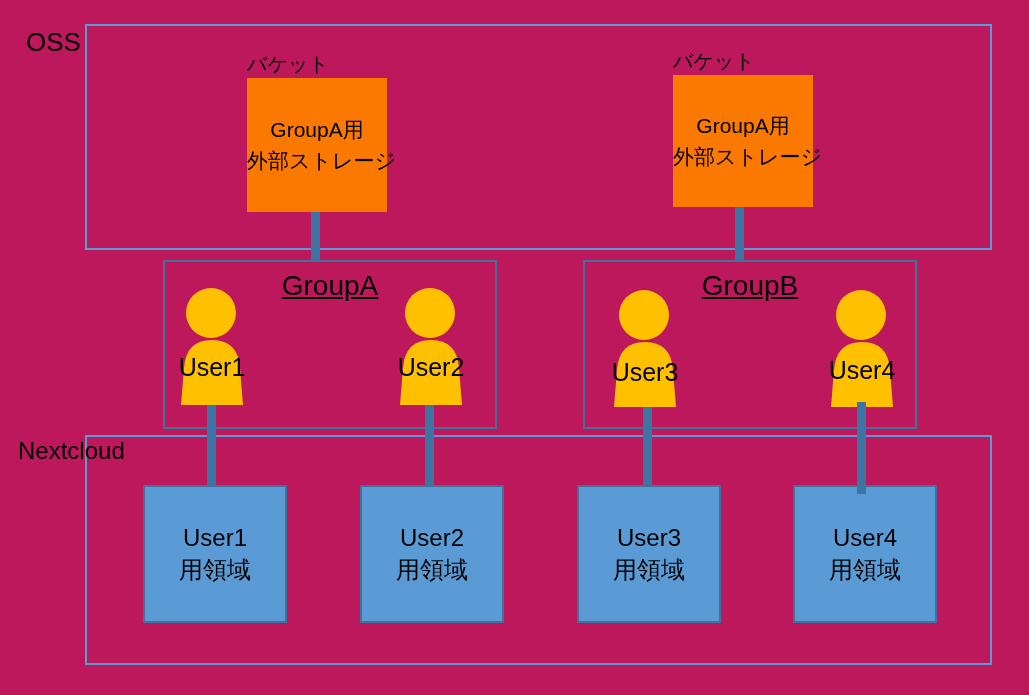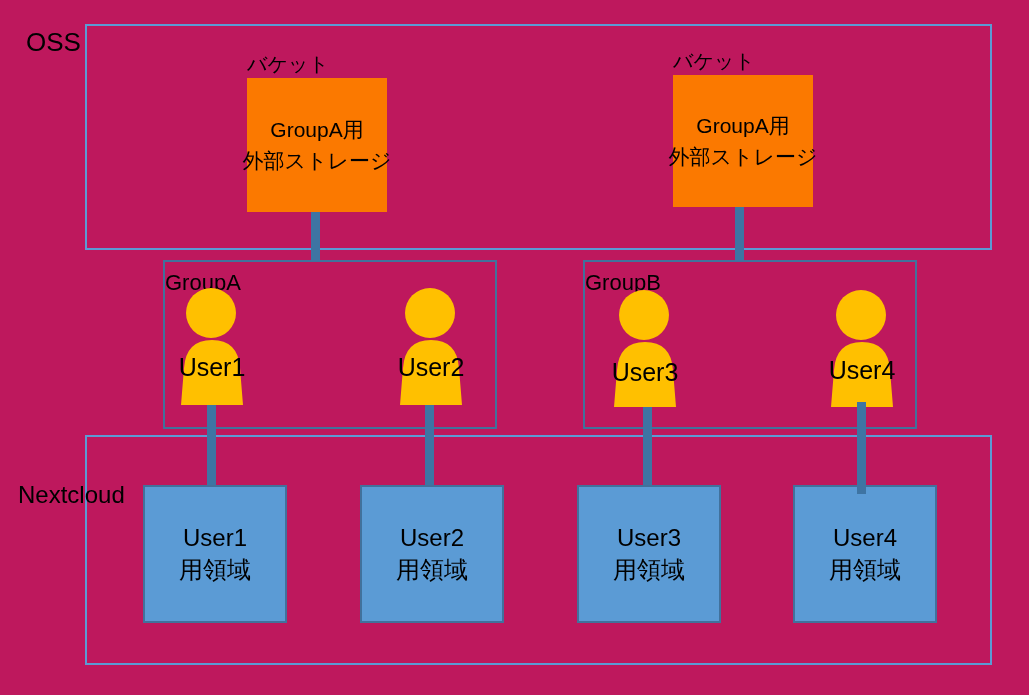--- a/index.html
+++ b/index.html
@@ -24,50 +24,50 @@
   
   .container-frame{
     position:absolute;
     border:2px solid var(--light-border);
     background:transparent;
     z-index:1;
   }
   #oss-box{left:85px;top:24px;width:903px;height:222px;}
   #nextcloud-box{left:85px;top:435px;width:903px;height:226px;}
   #oss-label{left:26px;top:28px;font-size:26px;line-height:1.1;z-index:5;}
-  #nextcloud-label{left:18px;top:436px;font-size:24px;line-height:1.28;z-index:5;margin-top:44px;}
+  #nextcloud-label{left:18px;top:436px;font-size:24px;line-height:1.28;z-index:5;}
   
   .bucket-caption{
     position:absolute;width:140px;text-align:left;
     font-size:20px;white-space:nowrap;z-index:5;
   }
   #bucket-a-caption{left:247px;top:51px;}
   #bucket-b-caption{left:673px;top:48px;}
   
   .bucket-box{
     position:absolute;width:140px;height:134px;
     background:var(--orange);
-    display:flex;flex-direction:column;justify-content:center;align-items:center;
+    display:flex;flex-direction:column;justify-content:center;
     font-size:21px;line-height:1.5;text-align:center;
     z-index:3;
   }
   .bucket-box span{white-space:nowrap;}
   #bucket-a-box{left:247px;top:78px;}
   #bucket-b-box{left:673px;top:75px;height:132px;}
   
   .group-box{
     position:absolute;width:330px;height:165px;
     border:2px solid var(--blue-border);
     z-index:1;
   }
   #group-a-box{left:163px;top:260px;}
   #group-b-box{left:583px;top:260px;}
   .group-label{
     position:absolute;left:0;top:8px;width:100%;
-    font-size:22px;z-index:5;
+    text-align:center;font-size:28px;z-index:5;text-decoration:underline;
   }
   
   .connector{
     position:absolute;width:9px;
     background:var(--connector);
     z-index:2;
   }
   #connector-bucket-a{left:311px;top:211px;height:50px;}
   #connector-bucket-b{left:735px;top:206px;height:55px;}
   #connector-user1{left:207px;top:402px;height:85px;}

